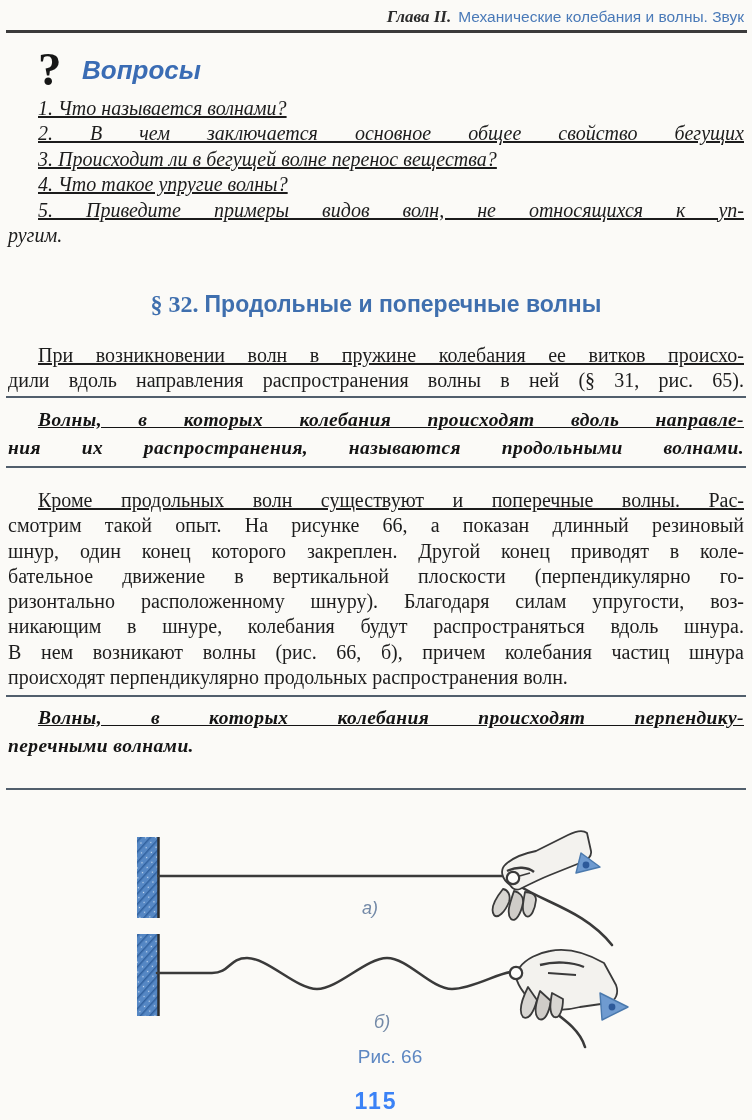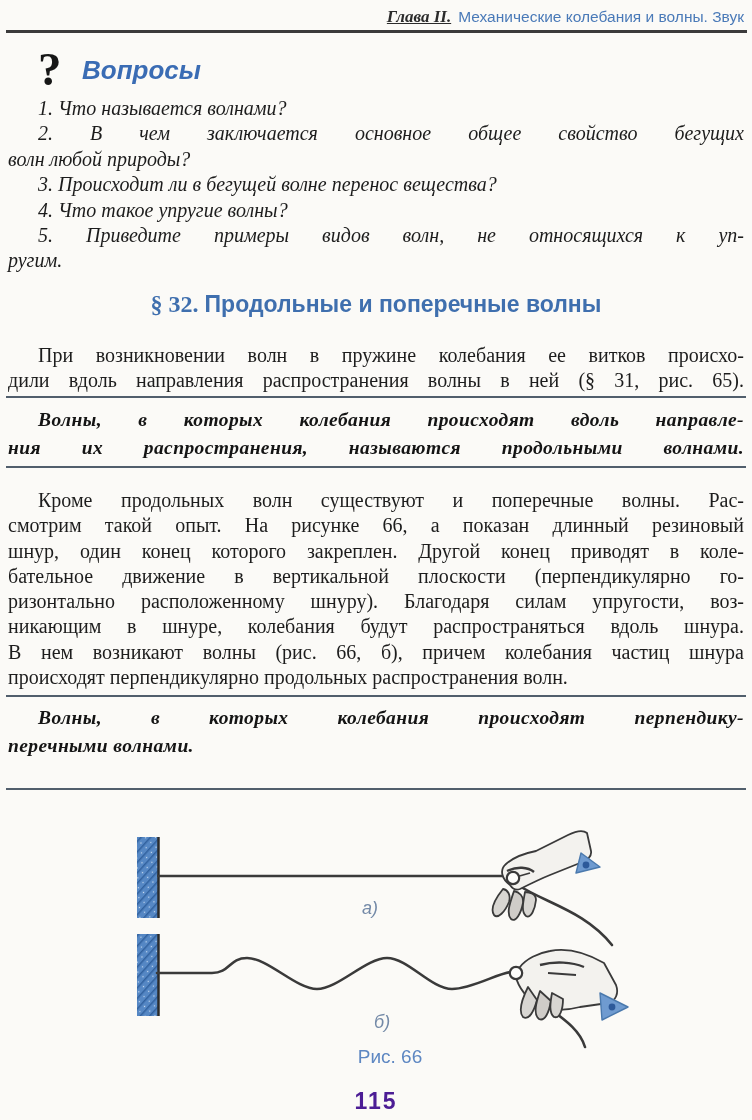--- a/index.html
+++ b/index.html
@@ -2,31 +2,31 @@
 <html><head>
 <meta charset="utf-8">
 <style>
   html,body{margin:0;padding:0;}
   body{width:752px;height:1120px;position:relative;background:#fbfaf7;overflow:hidden;
        font-family:"Liberation Serif",serif;color:#1d1d1d;}
   .abs{position:absolute;}
 
   
   .hdr{top:7px;right:8px;left:8px;text-align:right;white-space:nowrap;}
-  .hdr .chap{font:italic 700 17px/20px "Liberation Serif",serif;color:#2b2b2b;margin-right:7px;text-decoration:underline;}
+  .hdr .chap{font:italic 700 17px/20px "Liberation Serif",serif;color:#2b2b2b;margin-right:7px;}
   .hdr .btitle{font:15.5px/20px "Liberation Sans",sans-serif;color:#4a7ab8;}
   .hdr-rule{top:30px;left:6px;right:5px;height:3px;background:#3b3b3b;}
 
   
   .qmark{left:38px;top:44px;font:900 47px/50px "Liberation Serif",serif;color:#161616;}
   .qhead{left:82px;top:55px;font:italic 700 26px/30px "Liberation Sans",sans-serif;color:#3a6cb4;}
   .qblock{left:8px;top:96px;width:736px;font:italic 20px/25.4px "Liberation Serif",serif;color:#1c1c1c;}
   .tline{white-space:normal;}
   .j{text-align:justify;text-align-last:justify;}
-  .ind{text-indent:30px;}
+  .ind{text-indent:30px;text-decoration:underline;}
 
   
   .sechead{left:0;top:290px;width:752px;text-align:center;white-space:nowrap;}
   .secnum{font:600 24px/28px "Liberation Serif",serif;color:#3f6fae;margin-right:6px;}
   .sectitle{font:700 23px/28px "Liberation Sans",sans-serif;color:#3f6fae;}
 
   
   .para{left:8px;width:736px;font:20px/25.4px "Liberation Serif",serif;color:#1d1d1d;}
   .p1{top:343px;}
   .p2{top:488px;line-height:25.3px;}
@@ -41,37 +41,36 @@
   .d2{top:704px;line-height:27.5px;}
 
   
   .fig-svg{left:0;top:815px;}
   .flabel{font:italic 18px/22px "Liberation Sans",sans-serif;color:#7389a7;}
   .la{left:362px;top:897px;}
   .lb{left:374px;top:1011px;}
   .fcap{left:0;top:1046px;width:692px;text-align:center;
         font:19px/22px "Liberation Sans",sans-serif;color:#5d87c2;padding-left:44px;}
   .pagenum{left:0;top:1088px;width:752px;text-align:center;
-        font:600 23px/26px "Liberation Sans",sans-serif;color:#4c1d95;letter-spacing:2px;}
+        font:600 23px/26px "Liberation Sans",sans-serif;color:#3b82f6;letter-spacing:2px;}
 </style>
 </head>
 <body>
 
 <div class="abs hdr">
   <span class="chap">Глава II.</span><span class="btitle">Механические колебания и волны. Звук</span>
 </div>
 <div class="abs hdr-rule"></div>
 
 <div class="abs qmark">?</div>
 <div class="abs qhead">Вопросы</div>
 
 <div class="abs qblock">
   <div class="tline ind">1. Что называется волнами?</div>
   <div class="tline ind j">2. В чем заключается основное общее свойство бегущих</div>
-  <div class="tline">волн любой природы?</div>
   <div class="tline ind">3. Происходит ли в бегущей волне перенос вещества?</div>
   <div class="tline ind">4. Что такое упругие волны?</div>
   <div class="tline ind j">5. Приведите примеры видов волн, не относящихся к уп-</div>
   <div class="tline">ругим.</div>
 </div>
 
 <div class="abs sechead">
   <span class="secnum">§ 32.</span><span class="sectitle">Продольные и поперечные волны</span>
 </div>
 

